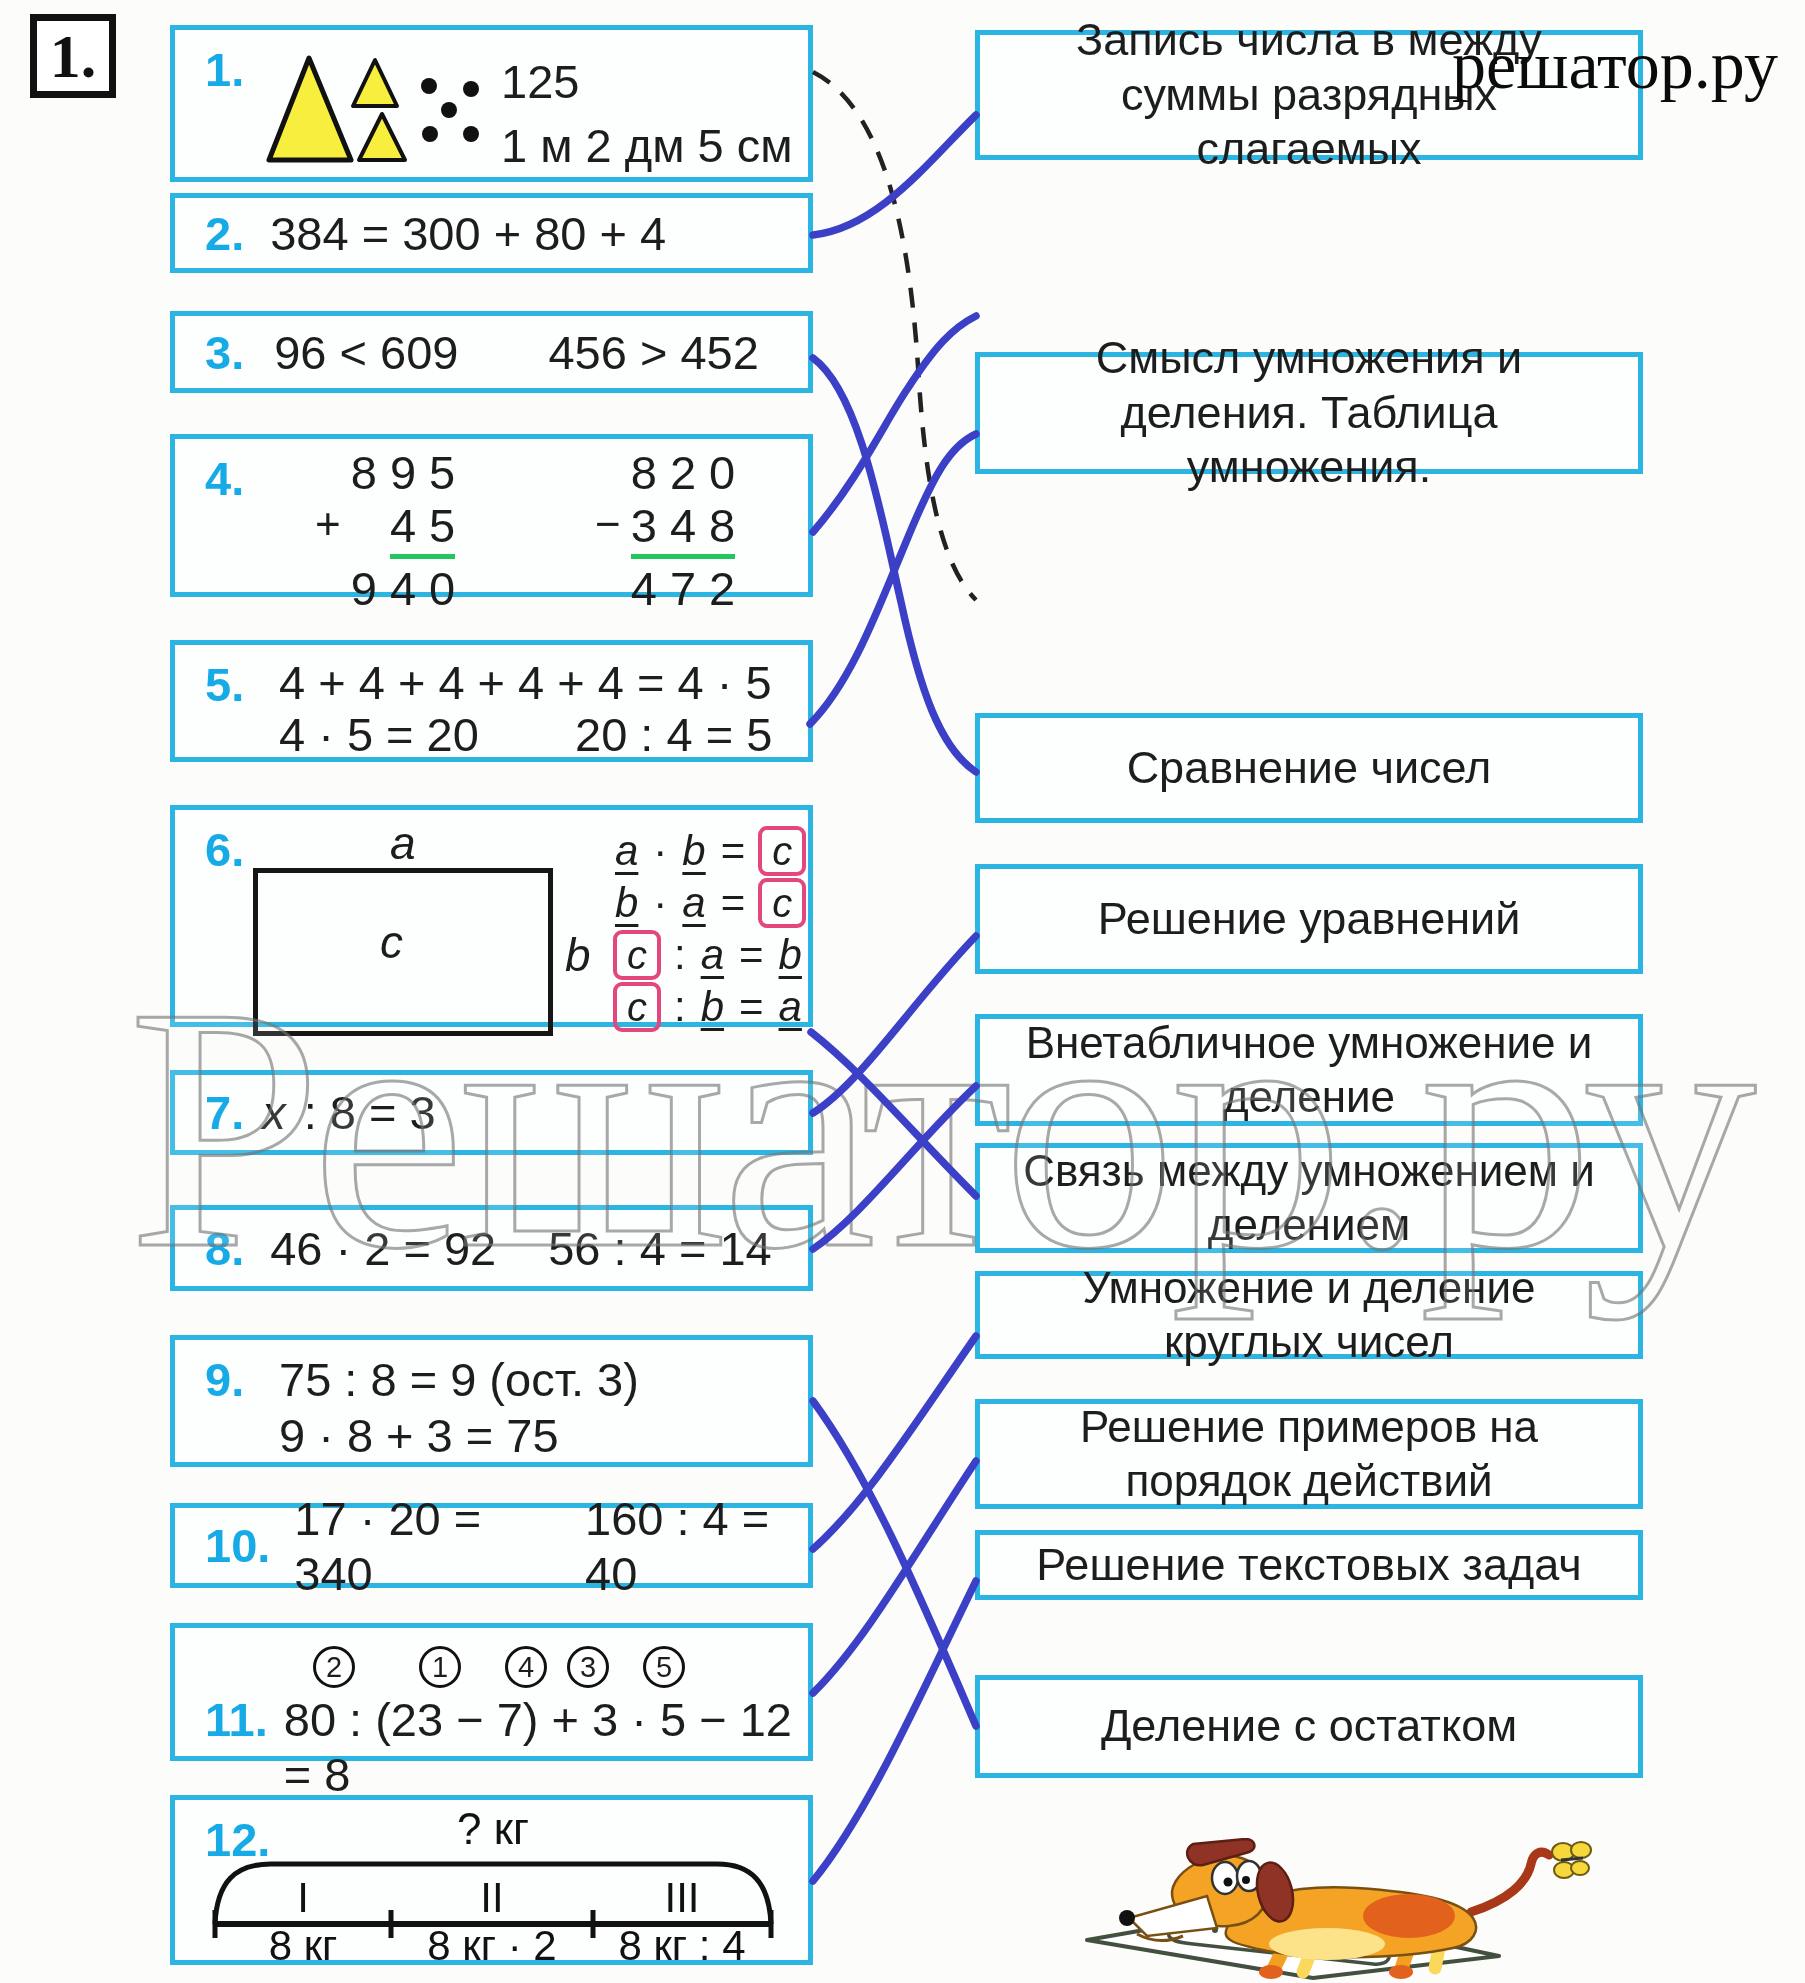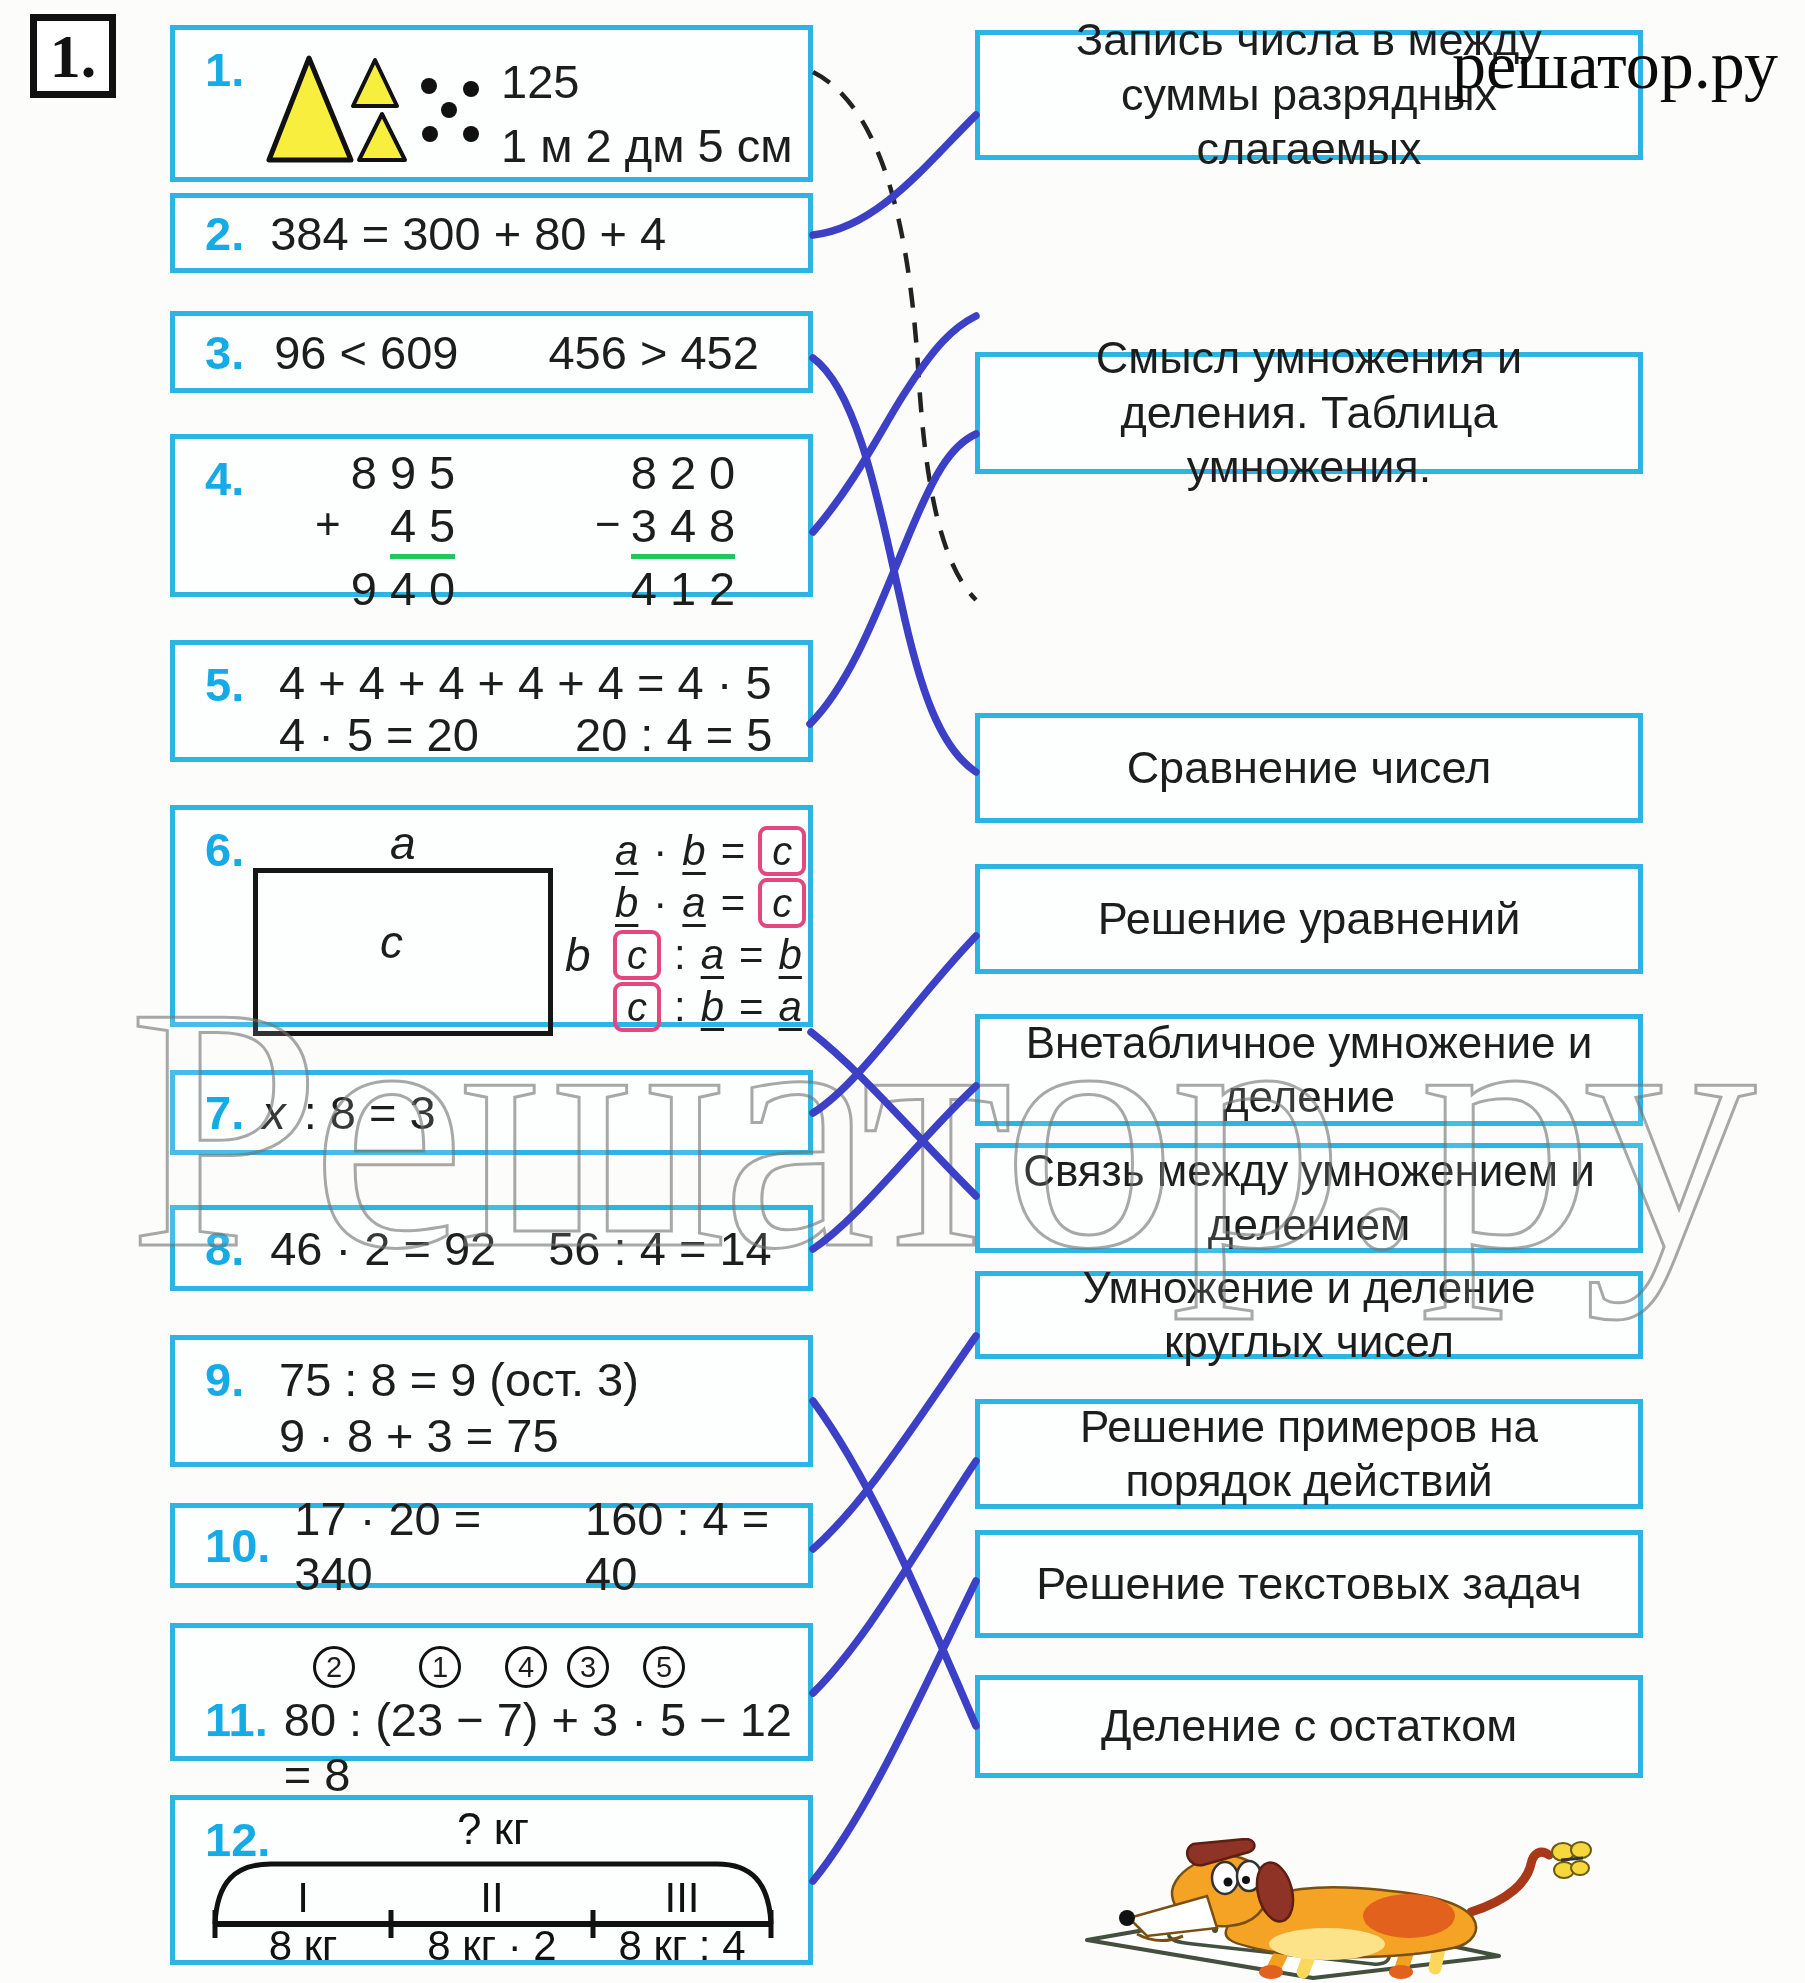--- a/index.html
+++ b/index.html
@@ -92,21 +92,21 @@
         <div>8 9 5</div>
         <div class="under">4 5</div>
         <div class="res">9 4 0</div>
       </div>
     </div>
     <div class="arith" style="position:absolute;left:420px;top:8px;">
       <span class="op">−</span>
       <div class="colnum">
         <div>8 2 0</div>
         <div class="under">3 4 8</div>
-        <div class="res">4 1 2</div>
+        <div class="res">4 7 2</div>
       </div>
     </div>
   </div>
 
   <div class="box lbox" style="top:640px;height:122px;">
     <span class="num numabs">5.</span>
     <div style="position:absolute;left:104px;top:10px;">4 + 4 + 4 + 4 + 4 = 4 · 5</div>
     <div style="position:absolute;left:104px;top:62px;">4 · 5 = 20</div>
     <div style="position:absolute;left:400px;top:62px;">20 : 4 = 5</div>
   </div>
@@ -225,21 +225,21 @@
     </div>
   <div class="box rbox" style="top:1143px;height:110px;font-size:44px;">
       <span>Связь между умножением и делением</span>
     </div>
   <div class="box rbox" style="top:1271px;height:88px;font-size:44px;">
       <span>Умножение и деление круглых чисел</span>
     </div>
   <div class="box rbox" style="top:1399px;height:110px;font-size:44px;">
       <span>Решение примеров на порядок действий</span>
     </div>
-  <div class="box rbox" style="top:1530px;height:108px;text-align:right;">
+  <div class="box rbox" style="top:1530px;height:70px;text-align:right;">
       <span>Решение текстовых задач</span>
     </div>
   <div class="box rbox" style="top:1675px;height:103px;">
       <span>Деление с остатком</span>
     </div>
 
   <svg class="ink" width="1805" height="1983" viewBox="0 0 1805 1983">
 
     <path d="M 813 72 C 892 112 912 262 919 382 C 925 472 938 562 976 600" fill="none" stroke="#222" stroke-width="4.5" stroke-dasharray="20 15"></path>
     <g fill="none" stroke="#3c40c6" stroke-width="7.5" stroke-linecap="round">

